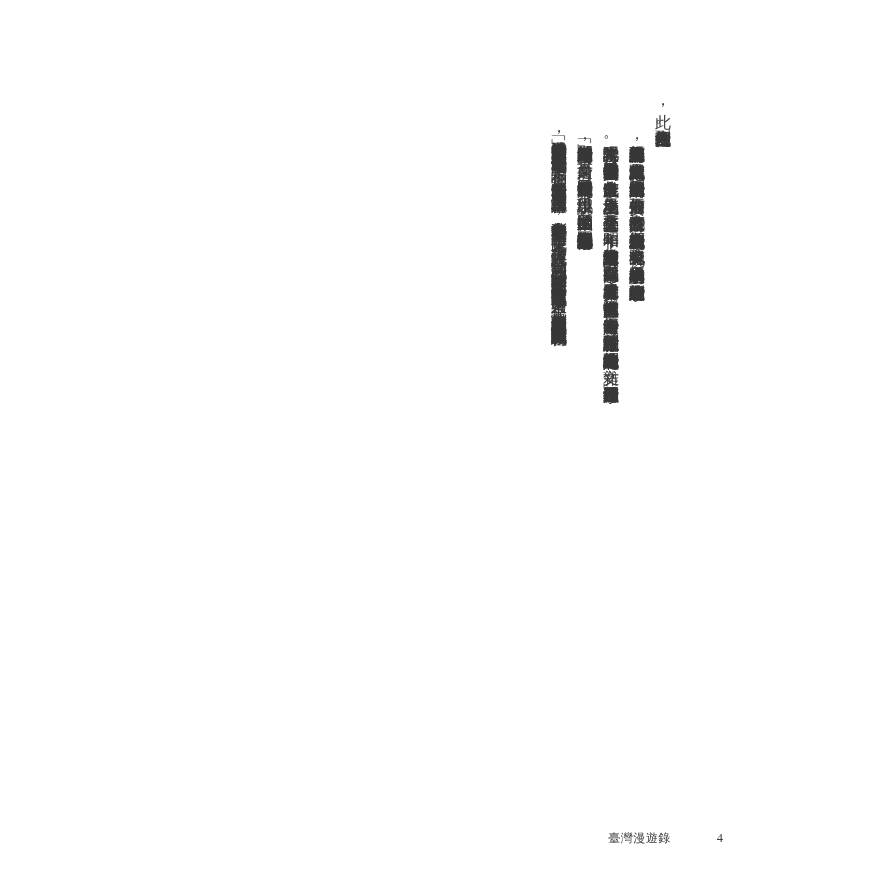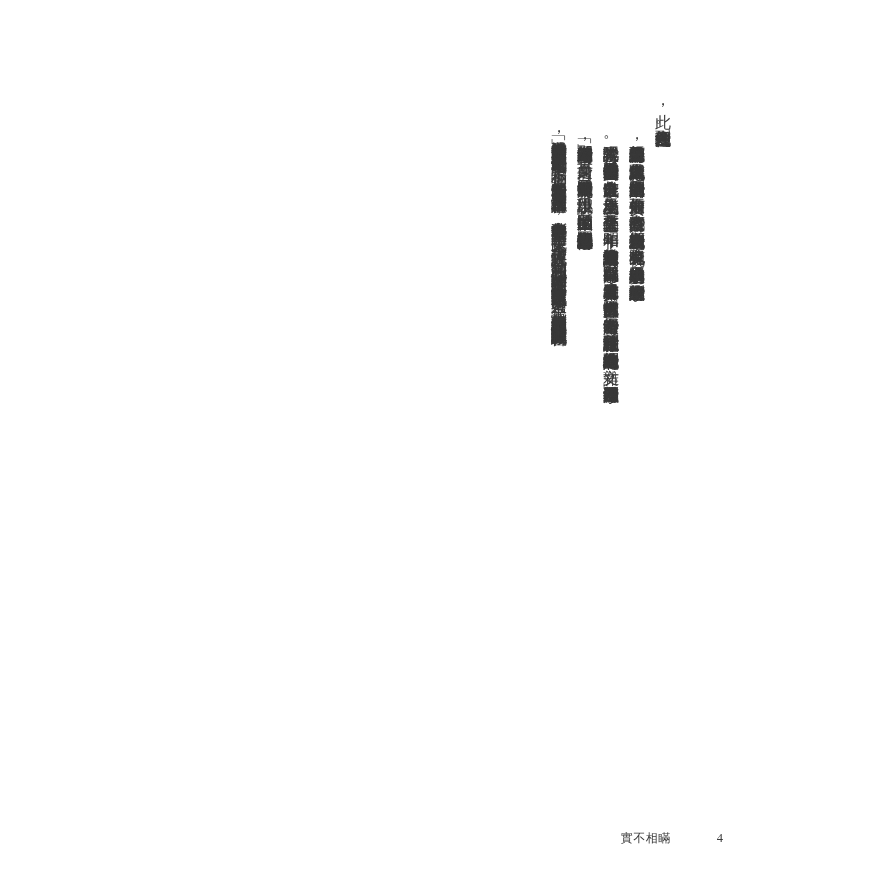--- a/index.html
+++ b/index.html
@@ -65,17 +65,17 @@
 
   <div class="text-block">
     <p class="continuation">此，灣生往往受到內地人輕蔑。</p>
     <p>無論總督府如何主張內臺都是天皇子民，實際上本島人就是低內地人一等，灣生則是兩個階級間的鬼魂，不知如何安放自身，有些人將臺灣當故鄉，卻也有些人變本加厲地欺凌本島人；鬼魂有鬼魂的視野，在這本展示殖民者優勢的小說中，或許有灣生才能看到的事物。</p>
     <p>先談談本書背景吧。《臺灣漫遊錄》的作者青山千鶴子出生於大正二年，十九歲以作家身分出道，馬上成為文壇新星，作品甚至登上大螢幕；昭和十三年，總督府邀請這位知名作家來臺巡迴演講，那時戰爭已揭開序幕，這番看來還算風雅的安排，當然也有宣揚國策的盤算。青山老師旅居臺灣時，將旅行見聞刊載在報章雜誌上，這些向內地介紹臺灣經驗的遊記、雜文，便以「臺灣漫遊錄」為系列標題。</p>
     <p>那時的「臺灣漫遊錄」系列並非本書內容，而是前身；《臺灣漫遊錄》出版於昭和二十九年，以小說體呈現，主軸已拋開國策，圍繞在青山老師與擔任她通譯一職的王千鶴女士間的感情。</p>
     <p class="runs-off-page">其實青山老師最早連載的「臺灣漫遊錄」，已能見到這位王千鶴女士的身影；實不相瞞，當年我看青山老師的連載，曾一度認為王女士是虛構人物——畢竟在這些帶著宣傳色彩的文章中，王女士未免太搶眼，讓人直呼成何體統，因此我私心猜測，王女士或許是一個巧妙的隱喻；角色做為隱喻展現作家意圖，這絕不罕見，同樣以書寫旅臺經驗廣為人知的佐藤春夫，就曾在〈女誡扇綺譚〉裡以一名婢女隱喻殖民者與被殖民者間的不平</p>
   </div>
 
   <div class="footer">
-    <span class="book-title">實不相瞞</span>
+    <span class="book-title">臺灣漫遊錄</span>
     <span class="folio">4</span>
   </div>
 
 </div>
 
 </body></html>

